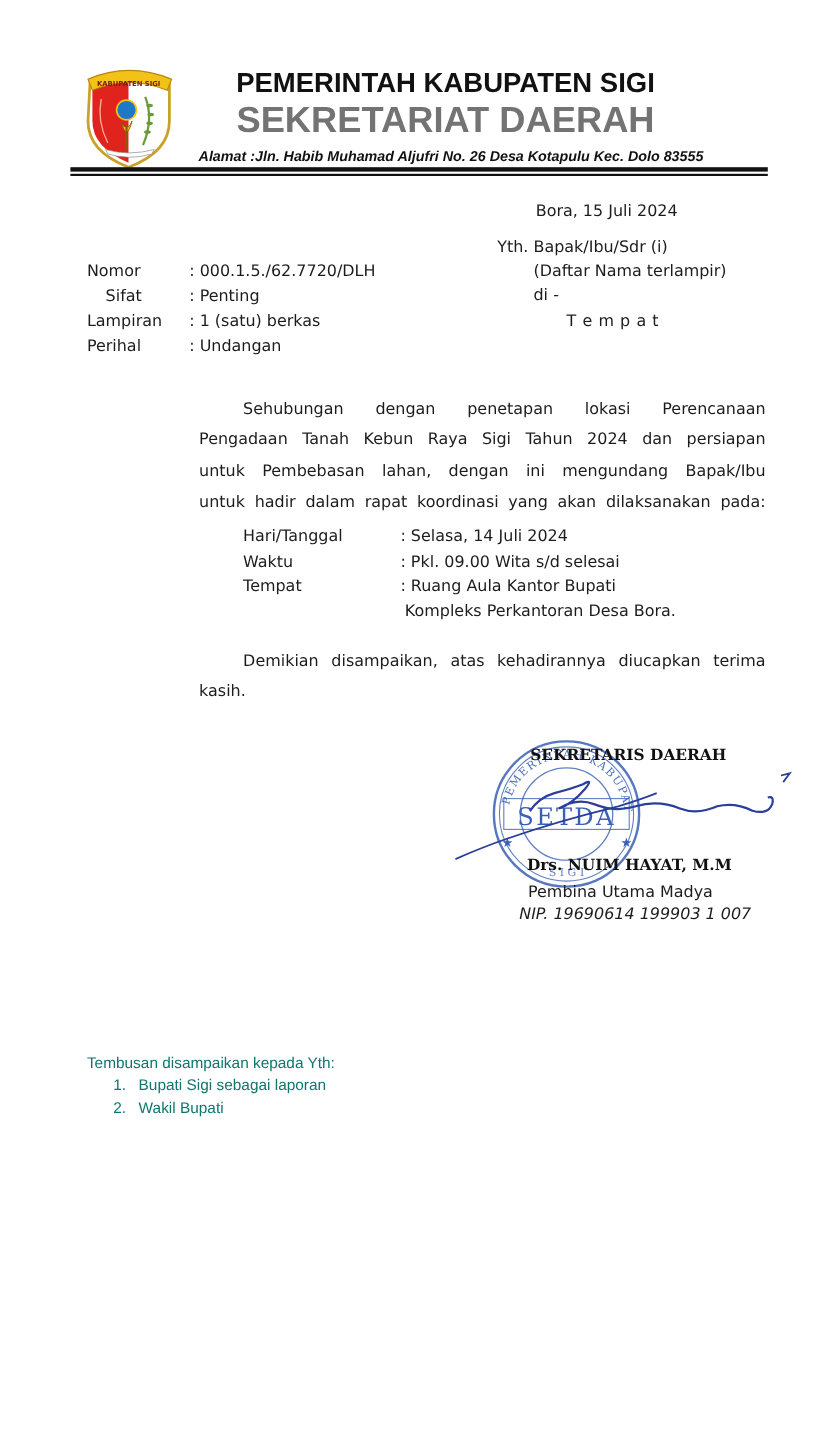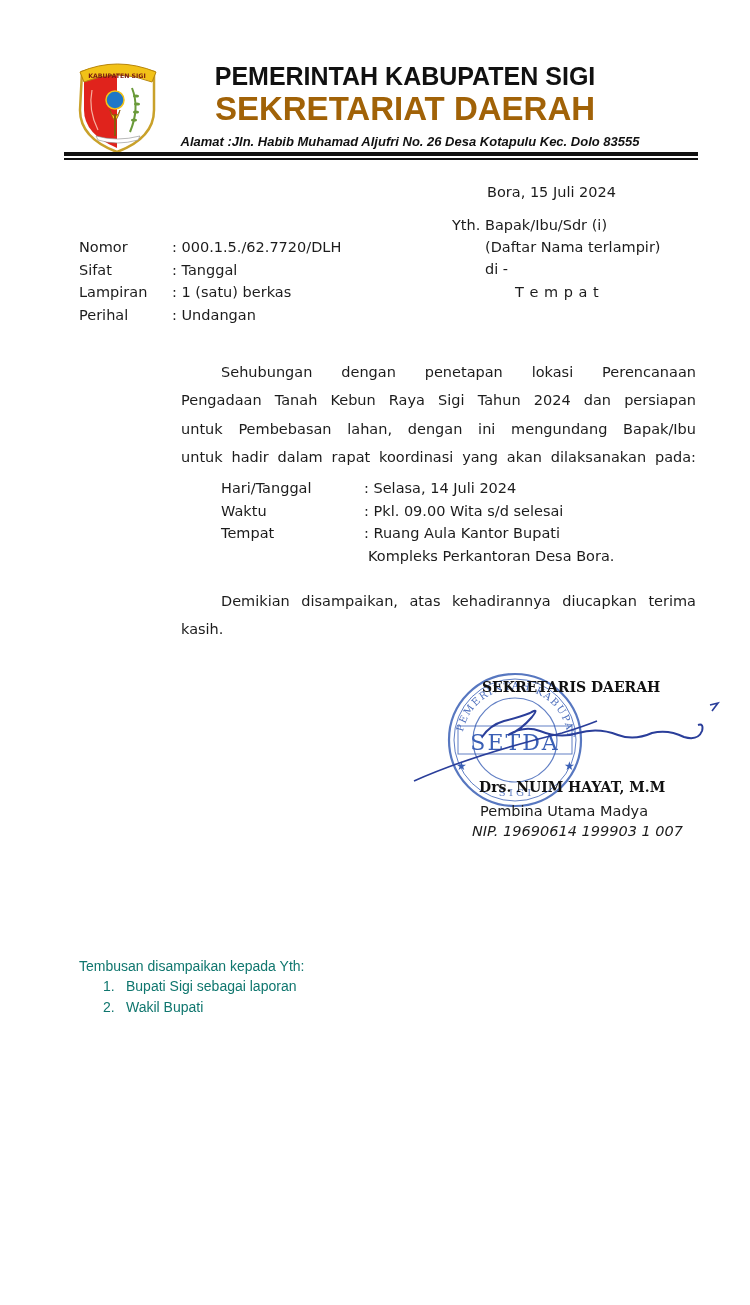--- a/index.html
+++ b/index.html
@@ -2,21 +2,21 @@
 <html><head>
   <meta charset="utf-8">
   <style>
     html, body { margin: 0; padding: 0; background: #ffffff; }
     body { width: 750px; height: 1305px; position: relative; overflow: hidden; color: #1a1a1a; font-family: "DejaVu Sans", sans-serif; }
     .abs { position: absolute; }
 
     
     .logo { left: 74px; top: 58px; width: 86px; height: 96px; }
     .kop1 { left: 160px; width: 490px; top: 62px; text-align: center; font-family: "Liberation Sans", sans-serif; font-weight: bold; font-size: 25px; letter-spacing: 0px; color: #111; }
-    .kop2 { left: 160px; width: 490px; top: 90px; text-align: center; font-family: "Liberation Sans", sans-serif; font-weight: bold; font-size: 33px; color: #a16207; }
+    .kop2 { left: 160px; width: 490px; top: 90px; text-align: center; font-family: "Liberation Sans", sans-serif; font-weight: bold; font-size: 33px; color: #737373; }
     .kop3 { left: 150px; width: 520px; top: 134px; text-align: center; font-family: "Liberation Sans", sans-serif; font-weight: bold; font-style: italic; font-size: 13px; color: #111; }
     .rule-thick { left: 64px; top: 152px; width: 634px; height: 4px; background: #111; }
     .rule-thin { left: 64px; top: 158px; width: 634px; height: 1.5px; background: #111; }
 
     .txt { font-size: 14.5px; line-height: 22.5px; color: #1c1c1c; white-space: nowrap; }
 
     
     .para { left: 181px; width: 515px; font-size: 14.5px; line-height: 28.3px; text-align: justify; text-align-last: left; color: #1c1c1c; }
     .para-line { display: block; text-align: justify; text-align-last: justify; }
     .para-line.last { text-align-last: left; }
@@ -72,22 +72,22 @@
 <div class="abs txt" style="left:485px; top:236px;">(Daftar Nama terlampir)</div>
 <div class="abs txt" style="left:485px; top:258px;">di -</div>
 <div class="abs txt" style="left:515px; top:281px; letter-spacing:0.5px;">T e m p a t</div>
 
 <div class="abs" style="left:79px; top:236px;">
   <div class="txt" style="position:relative; height:22.5px;">
     <span style="position:absolute; left:0;">Nomor</span>
     <span style="position:absolute; left:93px;">: 000.1.5./62.7720/DLH</span>
   </div>
   <div class="txt" style="position:relative; height:22.5px;">
-    <span style="position:absolute; left:0;text-align:right;">Sifat</span>
-    <span style="position:absolute; left:93px;">: Tanggal</span>
+    <span style="position:absolute; left:17px;text-align:right;">Sifat</span>
+    <span style="position:absolute; left:93px;">: Penting</span>
   </div>
   <div class="txt" style="position:relative; height:22.5px;">
     <span style="position:absolute; left:0;">Lampiran</span>
     <span style="position:absolute; left:93px;">: 1 (satu) berkas</span>
   </div>
   <div class="txt" style="position:relative; height:22.5px;">
     <span style="position:absolute; left:0;">Perihal</span>
     <span style="position:absolute; left:93px;">: Undangan</span>
   </div>
 </div>

